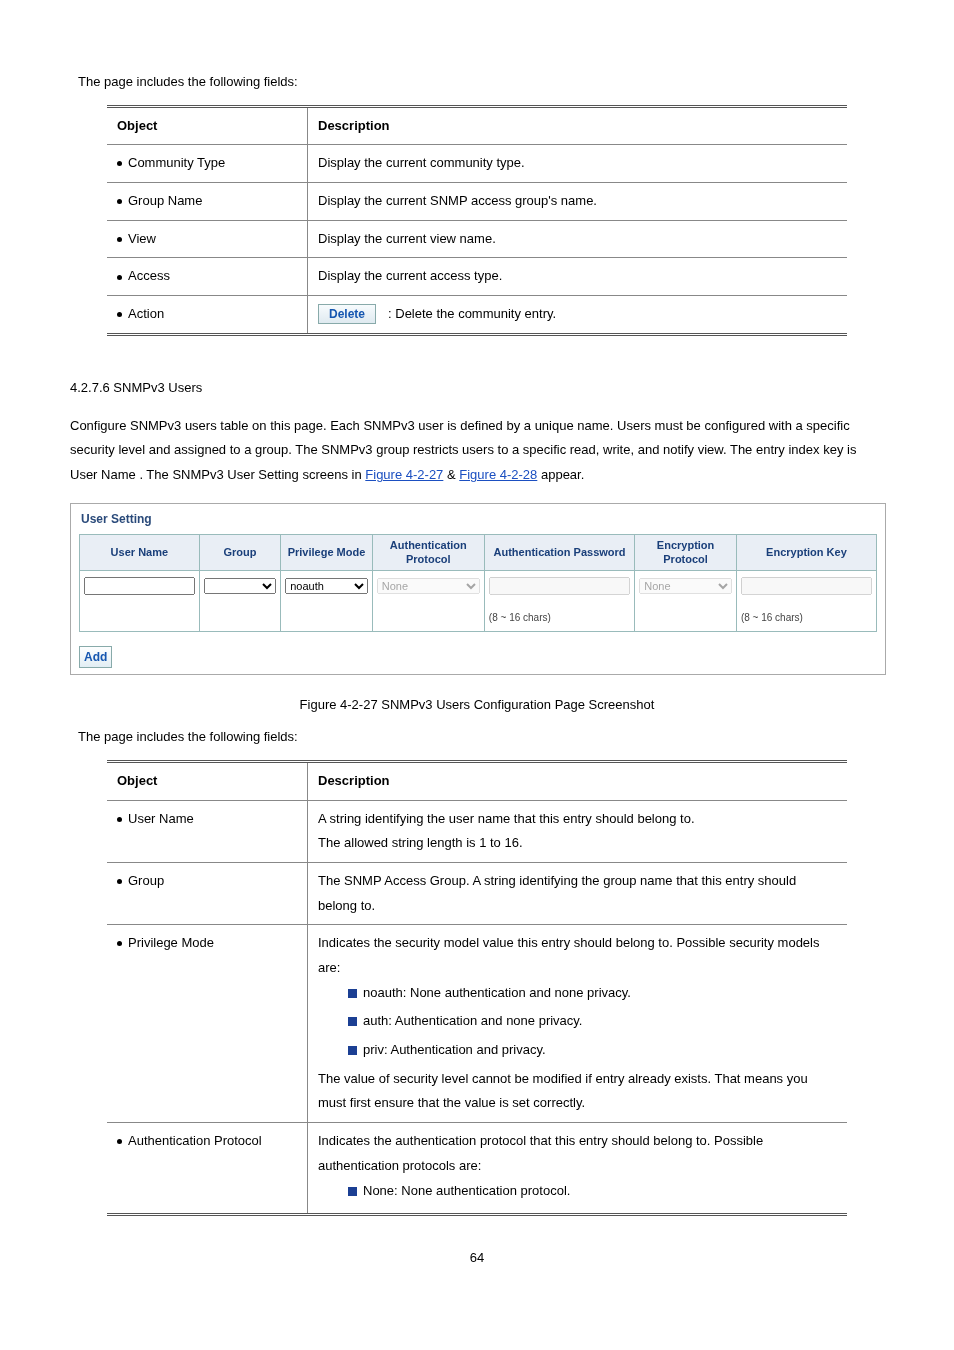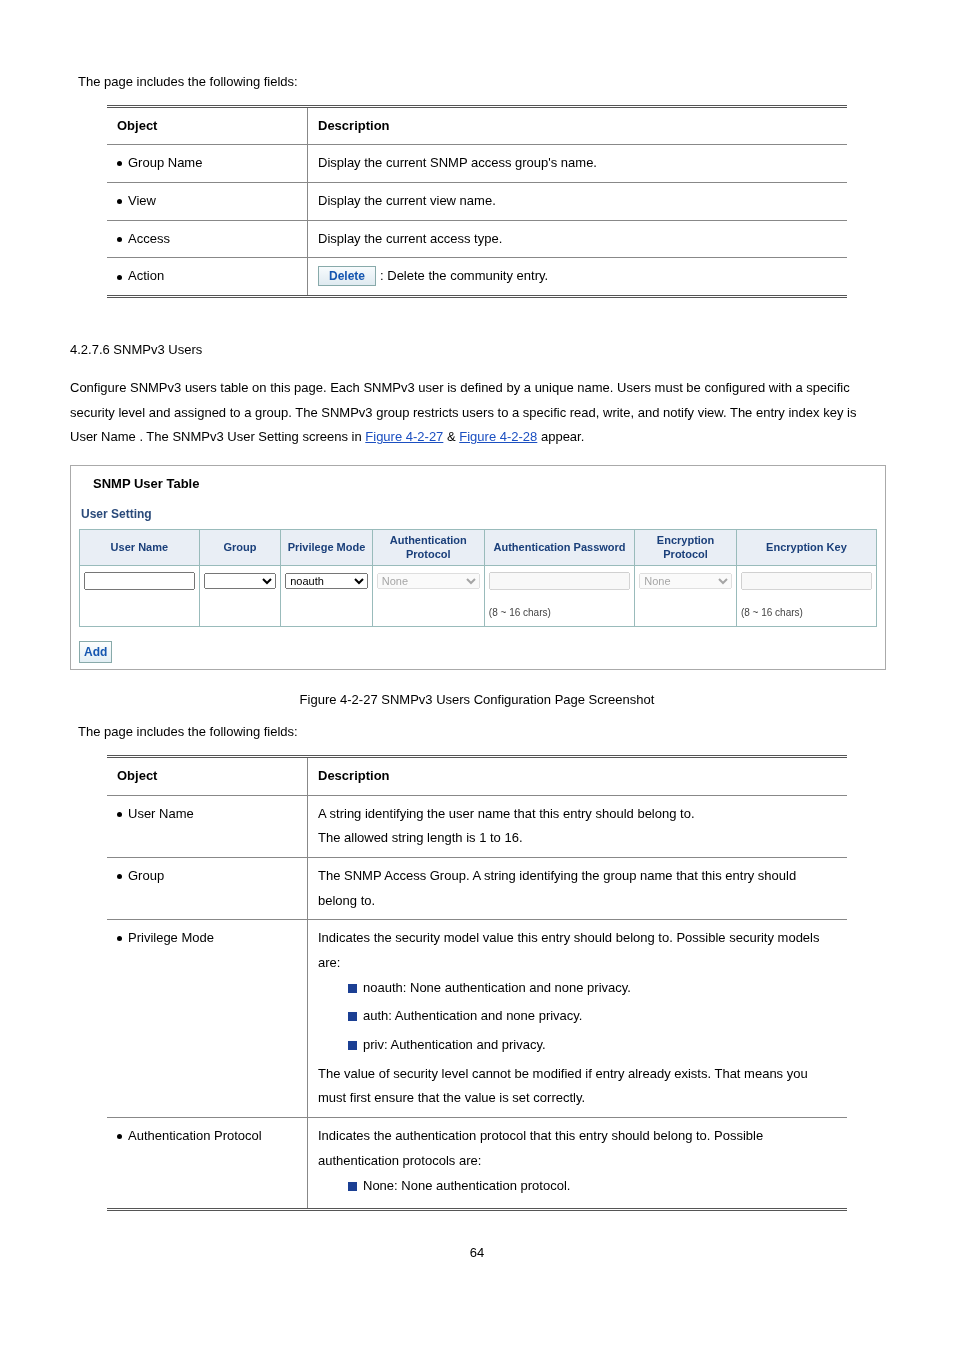--- a/index.html
+++ b/index.html
@@ -97,21 +97,21 @@
   }
   .btn-delete {
     border: 1px solid #8aa;
     background: linear-gradient(#f7fbfd,#dfeaf0);
     color: #1556b0;
     font-weight: bold;
     padding: 2px 10px;
     font-size: 12px;
     font-family: inherit;
     cursor: pointer;
-    margin-right: 4px;
+    margin-right: 12px;
   }
   .fig-caption { text-align: center; padding: 8px 0; }
   .square {
     display: inline-block;
     width: 9px; height: 9px;
     background: #1b3f93;
     margin: 0 6px 0 30px;
     vertical-align: middle;
   }
   .bullet {
@@ -129,20 +129,24 @@
 </head>
 <body>
 
 <p class="intro">The page includes the following fields:</p>
 
 <table class="desc">
   <tbody>
       <tr>
     <th class="left-col">Object</th>
     <th>Description</th>
+  </tr>
+  <tr>
+    <td class="left-col"><span class="bullet"></span><span>Community Type</span></td>
+    <td>Display the current community type.</td>
   </tr>
   <tr>
     <td class="left-col"><span class="bullet"></span><span>Group Name</span></td>
     <td>Display the current SNMP access group's name.</td>
   </tr>
   <tr>
     <td class="left-col"><span class="bullet"></span><span>View</span></td>
     <td>Display the current view name.</td>
   </tr>
   <tr>
@@ -164,21 +168,20 @@
   <span>Configure SNMPv3 users table on this page. Each SNMPv3 user is defined by a unique name. Users must be configured with a specific security level and assigned to a group. The SNMPv3 group restricts users to a specific read, write, and notify view. The entry index key is </span>
   <span>User Name</span>
   <span>. The SNMPv3 User Setting screens in </span>
   <a class="ref">Figure 4-2-27</a>
   <span> &amp; </span>
   <a class="ref">Figure 4-2-28</a>
   <span> appear.</span>
 </p>
 
 <div class="widget-wrap">
-  <div class="widget-title">SNMP User Table</div>
   <div class="widget-sub">User Setting</div>
   <table class="form-grid">
     <tbody>
         <tr>
       <th style="width:110px">User Name</th>
       <th style="width:70px">Group</th>
       <th style="width:80px">Privilege Mode</th>
       <th style="width:100px">Authentication Protocol</th>
       <th style="width:140px">Authentication Password</th>
       <th style="width:90px">Encryption Protocol</th>

